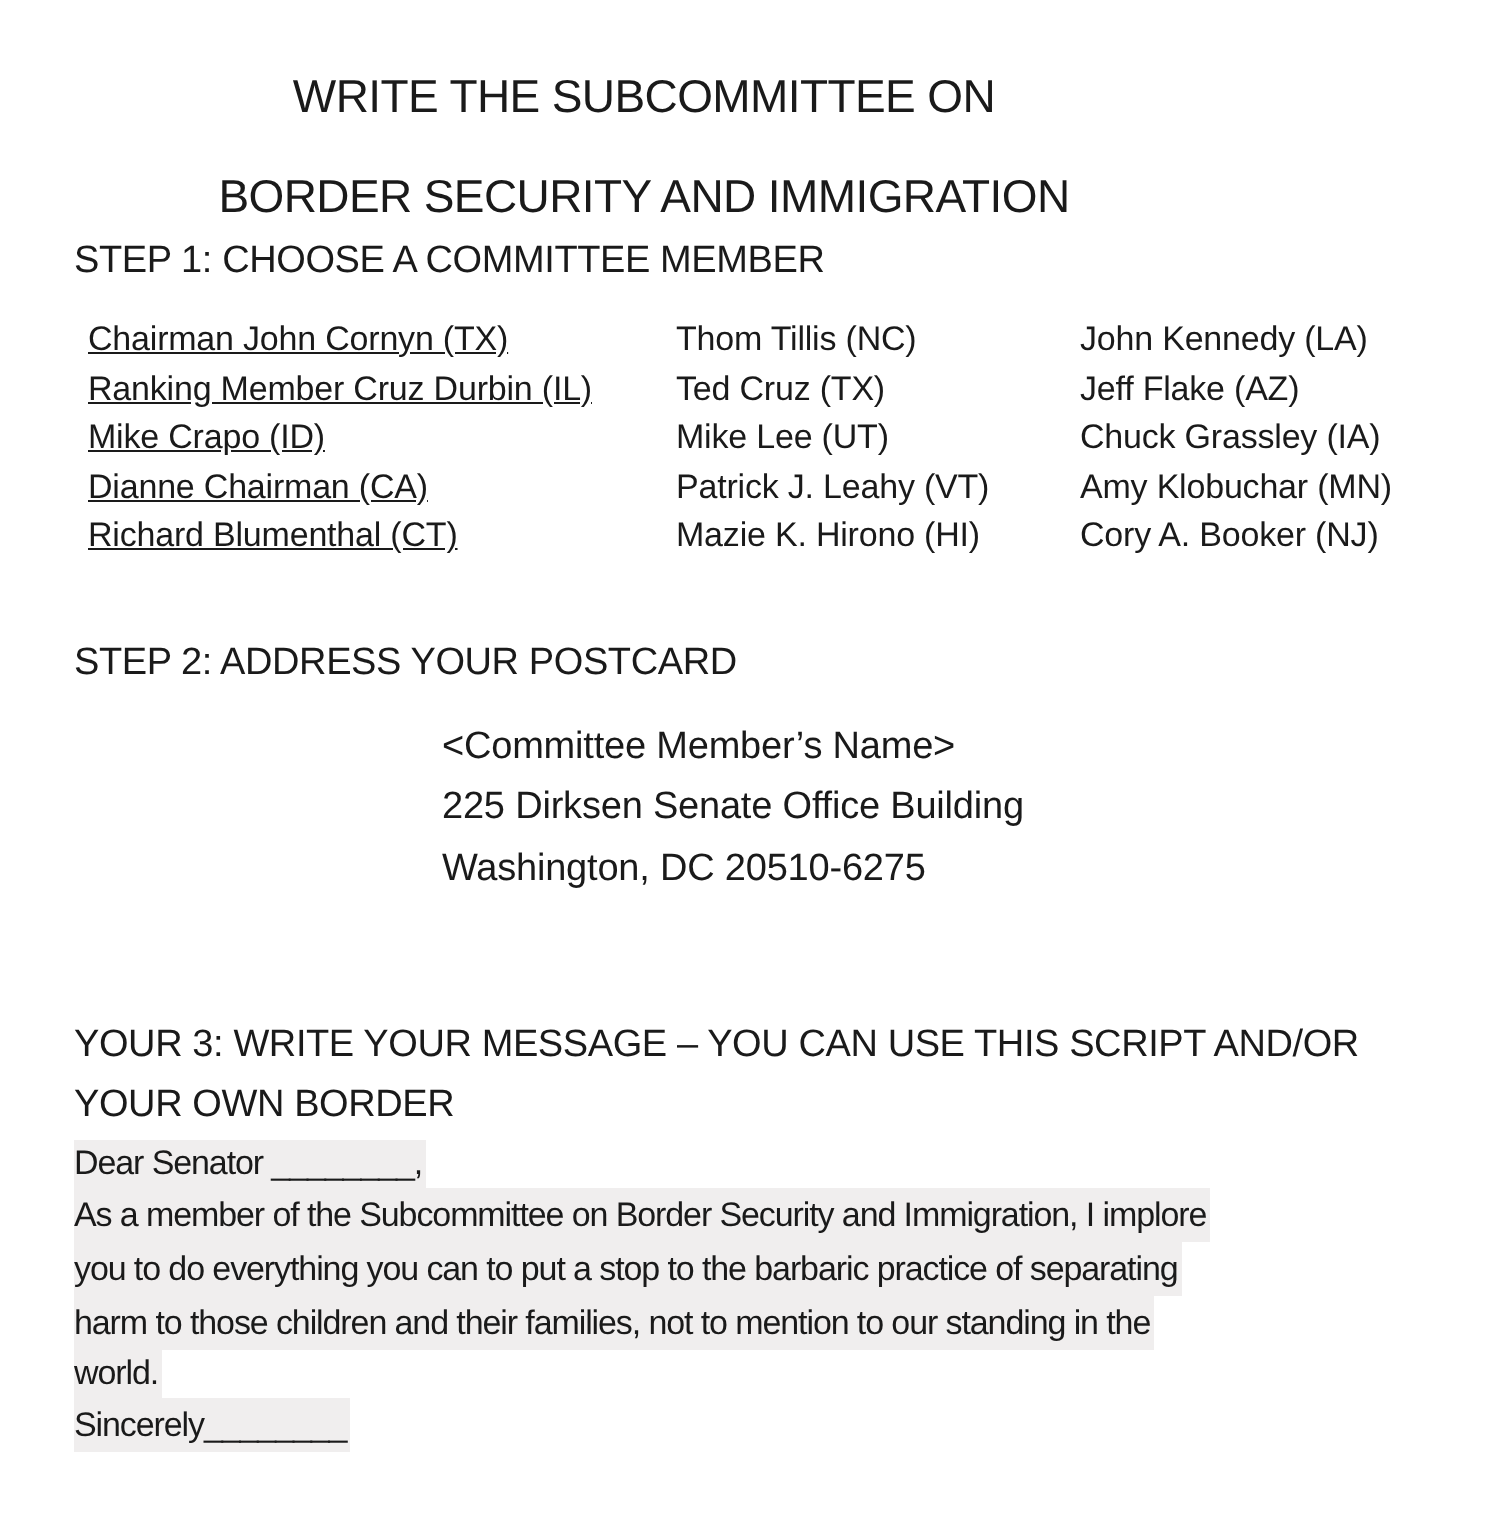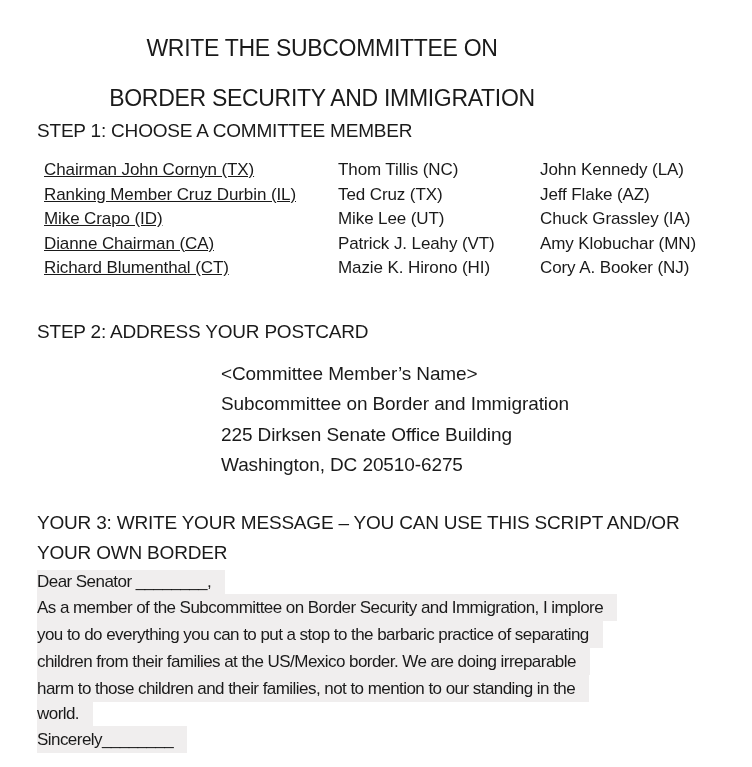--- a/index.html
+++ b/index.html
@@ -28,21 +28,21 @@
   }
   #col0 { left: 44px; text-decoration: underline; }
   #col1 { left: 338px; }
   #col2 { left: 540px; }
   .address { position: absolute; left: 174px; top: 359px; }
   .address .a { font-size: 19px; line-height: 30.3px; white-space: nowrap; letter-spacing: -0.1px; margin-left: 47px; }
   .letter { position: absolute; left: 37px; top: 570px; }
   .letter .l {
     display: inline-block; background: #f0eeee;
     font-size: 17px; line-height: 27px; height: 27px; white-space: nowrap;
-    letter-spacing: -0.55px; padding-right: 14px;
+    letter-spacing: -0.55px; padding-right: 2px;
   }
   .letter .row { height: 27px; }
   .letter .row.short { height: 24px; }
   .letter .row.short .l { height: 24px; line-height: 24px; }
 </style>
 </head>
 <body>
 
 <div class="title" id="title1">WRITE THE SUBCOMMITTEE ON</div>
 <div class="title" id="title2">BORDER SECURITY AND IMMIGRATION</div>
@@ -70,29 +70,27 @@
     <div class="m">Chuck Grassley (IA)</div>
     <div class="m">Amy Klobuchar (MN)</div>
     <div class="m">Cory A. Booker (NJ)</div>
   </div>
 </div>
 
 <div class="step" id="step2">STEP 2: ADDRESS YOUR POSTCARD</div>
 
 <div class="address">
   <div class="a">&lt;Committee Member’s Name&gt;</div>
-  <div class="a">Subcommittee on Border and Immigration</div>
   <div class="a">225 Dirksen Senate Office Building</div>
   <div class="a">Washington, DC 20510-6275</div>
 </div>
 
 <div class="step" id="step3a">YOUR 3: WRITE YOUR MESSAGE – YOU CAN USE THIS SCRIPT AND/OR</div>
 <div class="step" id="step3b">YOUR OWN BORDER</div>
 
 <div class="letter">
   <div class="row short"><span class="l">Dear Senator ________,</span></div>
   <div class="row"><span class="l">As a member of the Subcommittee on Border Security and Immigration, I implore</span></div>
   <div class="row"><span class="l">you to do everything you can to put a stop to the barbaric practice of separating</span></div>
-  <div class="row"><span class="l">children from their families at the US/Mexico border. We are doing irreparable</span></div>
   <div class="row"><span class="l">harm to those children and their families, not to mention to our standing in the</span></div>
   <div class="row short"><span class="l">world.</span></div>
   <div class="row"><span class="l">Sincerely________</span></div>
 </div>
 
 </body></html>

